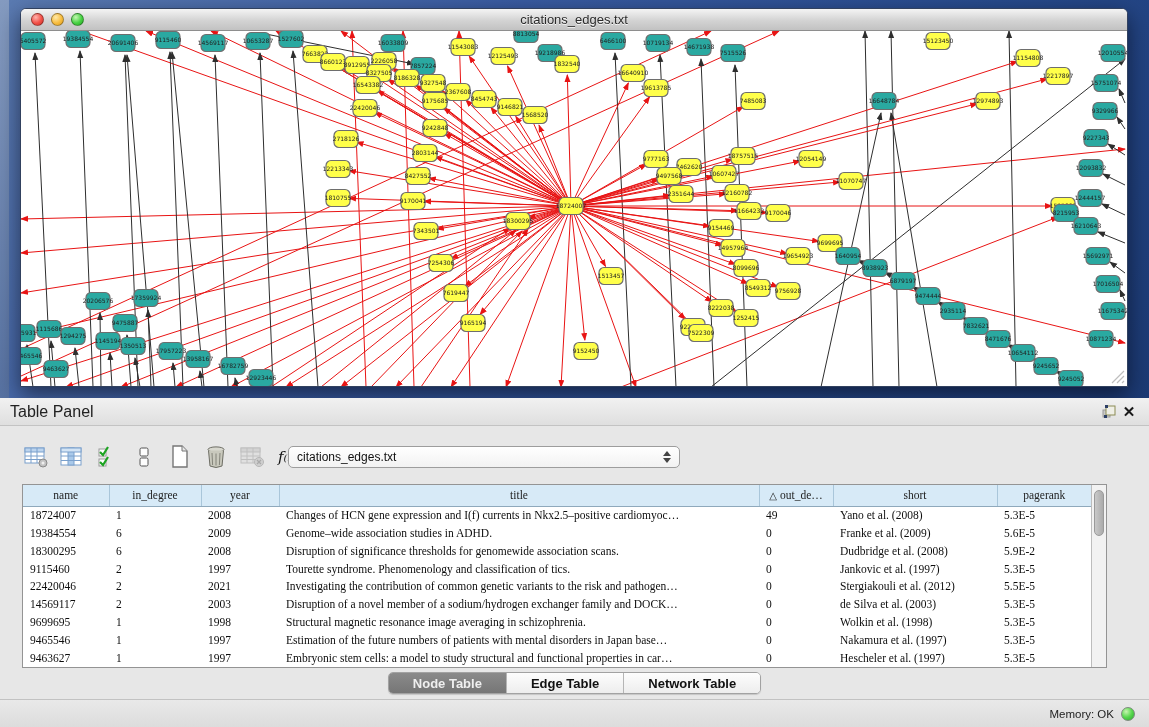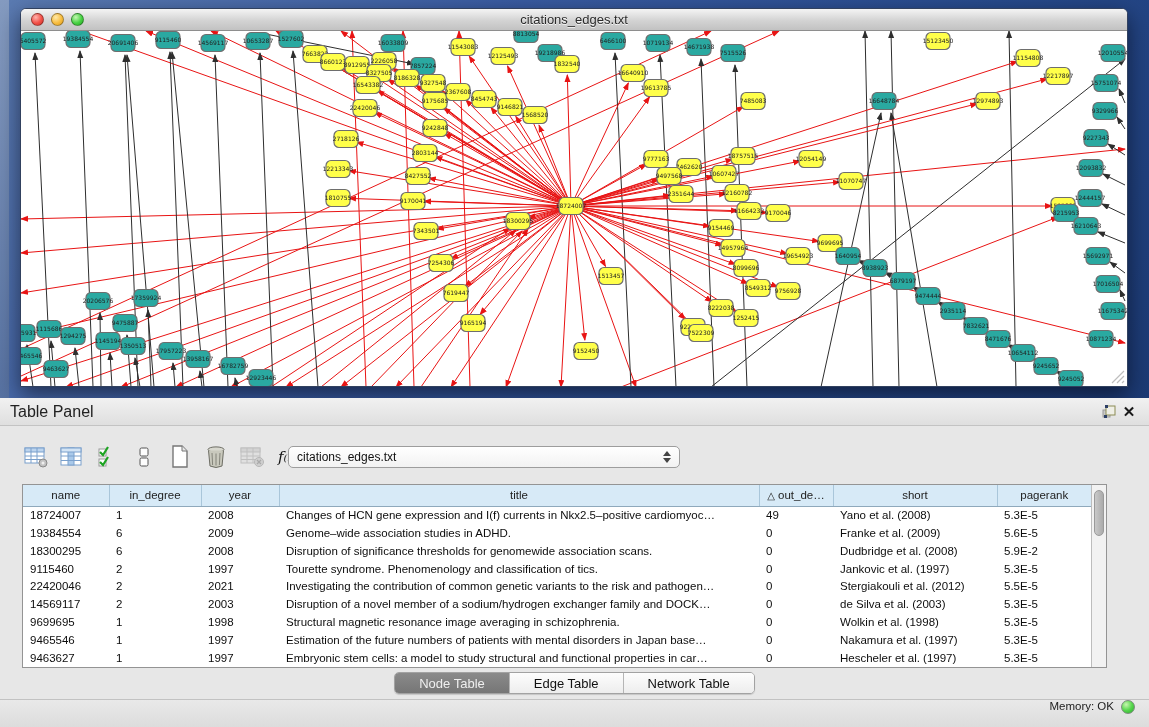--- a/index.html
+++ b/index.html
@@ -41,40 +41,40 @@
     border:1px solid #9d9d9d; border-radius:5px; display:flex; align-items:center; padding:0 8px; font-size:12px; color:#111;
     box-shadow:inset 0 1px 0 #fff; }
   .combo .val { flex:1; }
   .combo-arrows { display:flex; flex-direction:column; gap:2px; }
   .combo-arrows i { width:0; height:0; border-left:4px solid transparent; border-right:4px solid transparent; display:block; }
   .combo-arrows i.up { border-bottom:5px solid #444; }
   .combo-arrows i.dn { border-top:5px solid #444; }
 
   .table-frame { position:absolute; left:22px; top:86px; width:1085px; height:184px; background:#fff;
     border:1px solid #949494; display:flex; }
-  table.grid { border-collapse:collapse; table-layout:fixed; width:1068px; font-size:11.5px; color:#0d0d0d; }
+  table.grid { border-collapse:collapse; table-layout:fixed; width:1068px; font-size:11.5px; color:#0d0d0d;font-family:Liberation Serif, serif; }
   table.grid th { height:21px; background:#d7eaf7; border-right:1px solid #a9c6da; border-bottom:1px solid #8fa9bc;
     font-weight:normal; font-size:11.5px; color:#222; text-align:center; overflow:hidden; white-space:nowrap; }
   table.grid th:last-child { border-right:none; }
   table.grid td { height:16px; padding:0 2px 0 7px; overflow:hidden; white-space:nowrap; text-overflow:clip; }
   .sort-tri { font-size:10px; margin-right:3px; }
   .vscroll { width:15px; background:#f2f2f2; border-left:1px solid #bdbdbd; position:relative; }
   .vscroll .thumb { position:absolute; left:2px; top:5px; width:10px; height:46px; border-radius:6px;
     background:linear-gradient(90deg,#c9c9c9,#ababab); border:1px solid #9a9a9a; }
 
   .tabs { position:absolute; left:0; top:274px; width:1149px; display:flex; justify-content:center; }
   .seg-group { display:flex; border:1px solid #a2a2a2; border-radius:5px; overflow:hidden; height:22px;
     box-shadow:0 1px 1px rgba(0,0,0,.15); }
   .seg { padding:0 24px; display:flex; align-items:center; font-size:13px; color:#111;
-    background:linear-gradient(#fdfdfd,#ededed); border-right:1px solid #b5b5b5; }
+    background:linear-gradient(#fdfdfd,#ededed); border-right:1px solid #b5b5b5;font-weight:bold; }
   .seg:last-child { border-right:none; }
   .seg.active { background:linear-gradient(#8a8a8a,#767676); color:#efefef; }
 
   .statusbar { position:absolute; left:0; bottom:0; width:1149px; height:28px; background:linear-gradient(#e9e9e9,#dcdcdc);
-    border-top:1px solid #c2c2c2; display:flex; justify-content:flex-end; padding:0 14px; gap:7px; }
+    border-top:1px solid #c2c2c2; display:flex; align-items:center; justify-content:flex-end; padding:0 14px; gap:7px; }
   .mem-label { font-size:11.5px; color:#222; }
   .mem-dot { width:14px; height:14px; border-radius:50%; border:1px solid #7c8c7c;
     background:radial-gradient(circle at 35% 30%, #c8f5b0, #57d74d 50%, #2aa82d); }
 </style>
 </head>
 <body>
 
 <div class="desktop">
   <div class="desktop-strip"></div>
 

